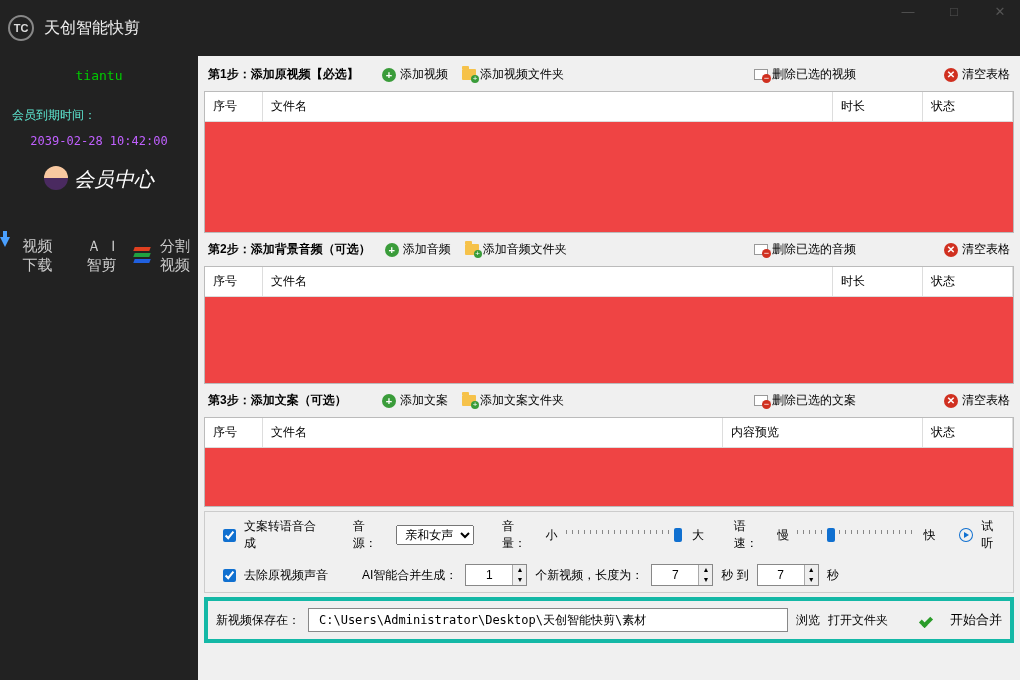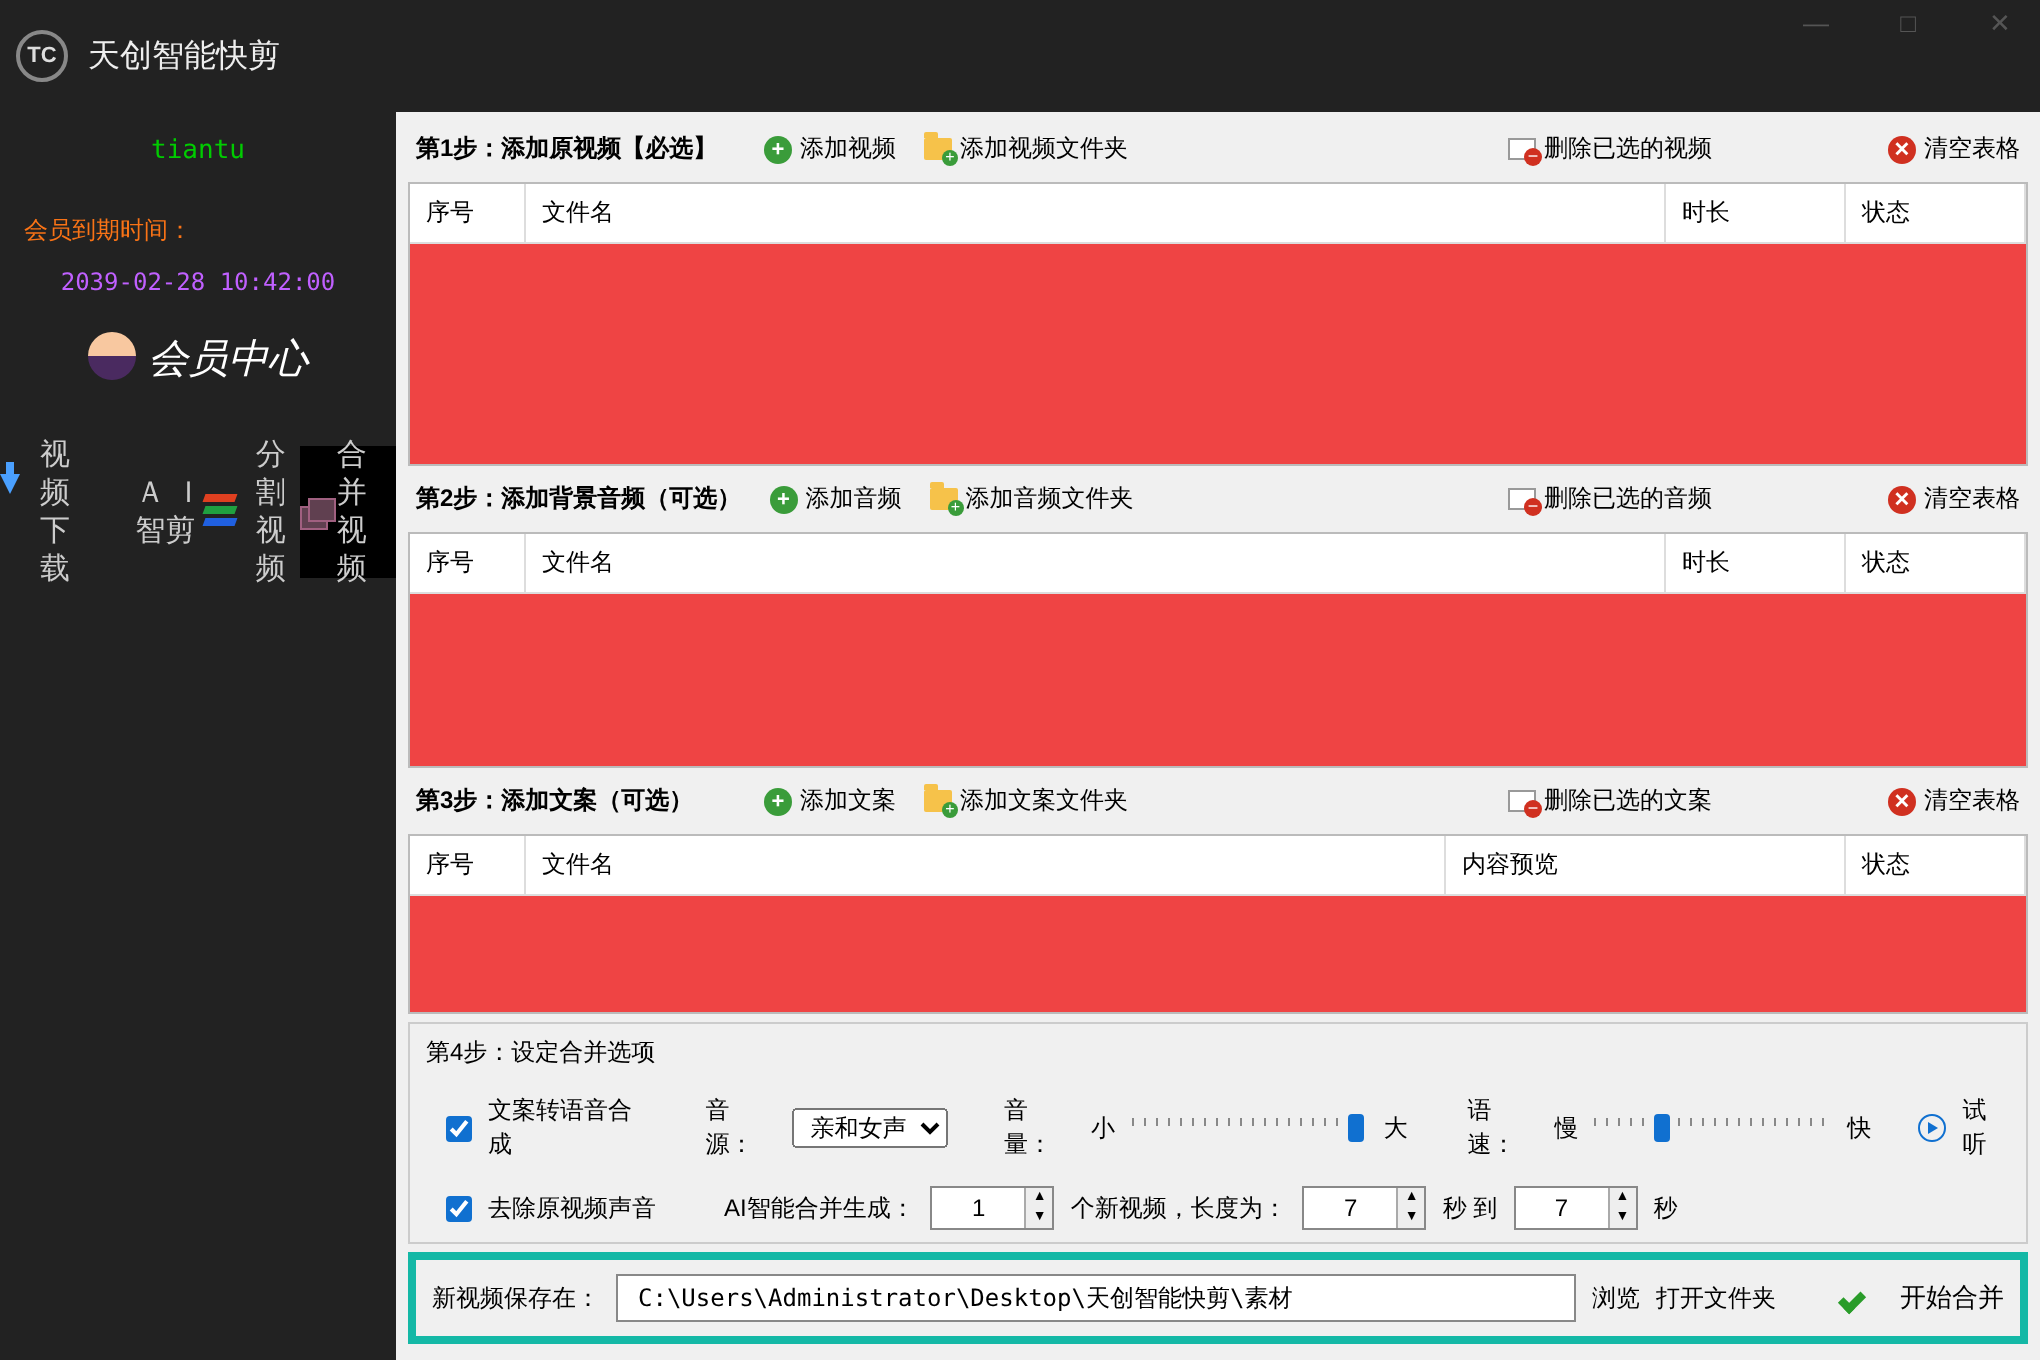--- a/index.html
+++ b/index.html
@@ -5,21 +5,21 @@
 * { margin: 0; padding: 0; box-sizing: border-box; font-family: "Microsoft YaHei", Arial, sans-serif; }
 body { width: 1020px; height: 680px; overflow: hidden; background: #222; display: flex; flex-direction: column; }
 .titlebar { height: 56px; background: #222; display: flex; align-items: center; padding: 0 8px; position: relative; }
 .app-logo { width: 26px; height: 26px; border: 2px solid #888; border-radius: 50%; display: flex; align-items: center; justify-content: center; color: #ddd; font-size: 11px; font-weight: bold; margin-right: 10px; }
 .app-title { color: #eee; font-size: 16px; }
 .win-controls { position: absolute; right: 8px; top: 4px; display: flex; gap: 22px; color: #555; font-size: 13px; }
 .win-controls span { cursor: pointer; width: 24px; text-align: center; }
 .body-row { flex: 1; display: flex; min-height: 0; }
 .sidebar { width: 198px; background: #222; display: flex; flex-direction: column; align-items: center; }
 .brand-name { color: #0c0; font-family: monospace; font-size: 13px; margin-top: 12px; }
-.expiry-label { color: #f97316; font-size: 12px; margin-top: 24px; align-self: flex-start; padding-left: 12px; }
+.expiry-label { color: #5eead4; font-size: 12px; margin-top: 24px; align-self: flex-start; padding-left: 12px; }
 .expiry-date { color: #c060ff; font-family: monospace; font-size: 12px; margin-top: 10px; }
 .member-center { display: flex; align-items: flex-start; gap: 6px; margin-top: 18px; cursor: pointer; }
 .member-icon { width: 24px; height: 24px; border-radius: 50%; background: linear-gradient(#f8c8a0 50%, #4a2a60 50%); position: relative; }
 .member-text { color: #fff; font-size: 20px; font-style: italic; font-family: "KaiTi", serif; }
 .nav { width: 100%; margin-top: 30px; display: flex; flex-direction: row; }
 .nav-item { height: 66px; display: flex; align-items: center; justify-content: center; gap: 10px; color: #ccc; font-size: 15px; cursor: pointer; }
 .nav-item.active { background: #000; }
 .nav-ico { width: 18px; height: 18px; display: inline-block; }
 .ico-download { width: 0; height: 0; border-left: 5px solid transparent; border-right: 5px solid transparent; border-top: 10px solid #4aa0ff; margin: 0 auto; position: relative; }
 .ico-download::before { content: ""; position: absolute; top: -16px; left: -2px; width: 4px; height: 8px; background: #4aa0ff; }
@@ -98,24 +98,20 @@
         <span>Ａ Ｉ 智剪</span>
       </div>
       <div class="nav-item">
         <span class="nav-ico ico-split">
             <span></span>
             <span></span>
             <span></span>
           </span>
         <span>分割视频</span>
       </div>
-      <div class="nav-item active">
-        <span class="nav-ico ico-merge"></span>
-        <span>合并视频</span>
-      </div>
     </div>
   </div>
 
   <div class="main">
 
     <div class="step-header">
       <span class="step-label">第1步：添加原视频【必选】</span>
       <span class="btn">
           <span class="ico-add">+</span>
           <span>添加视频</span>
@@ -201,21 +197,20 @@
       <div class="thead">
         <div class="th th-idx">序号</div>
         <div class="th" style="flex:1">文件名</div>
         <div class="th" style="width:200px">内容预览</div>
         <div class="th th-stat">状态</div>
       </div>
       <div class="tbody" style="--h:58px"></div>
     </div>
 
     <div class="step4">
-      <div>第4步：设定合并选项</div>
       <div class="row" style="padding-left:10px">
         <input type="checkbox" checked="" style="">
         <span>文案转语音合成</span>
         <span style="width:10px"></span>
         <span>音源：</span>
         <select><option>亲和女声</option></select>
         <span style="width:12px"></span>
         <span>音量：</span>
         <span>小</span>
         <div class="slider">

